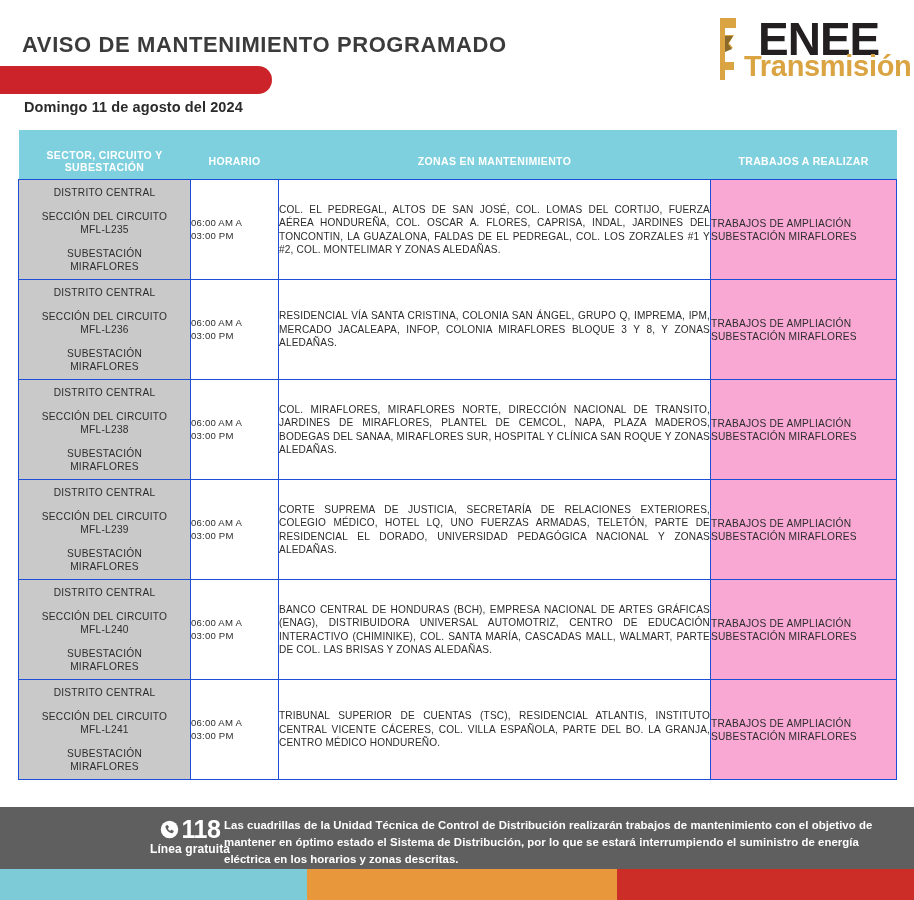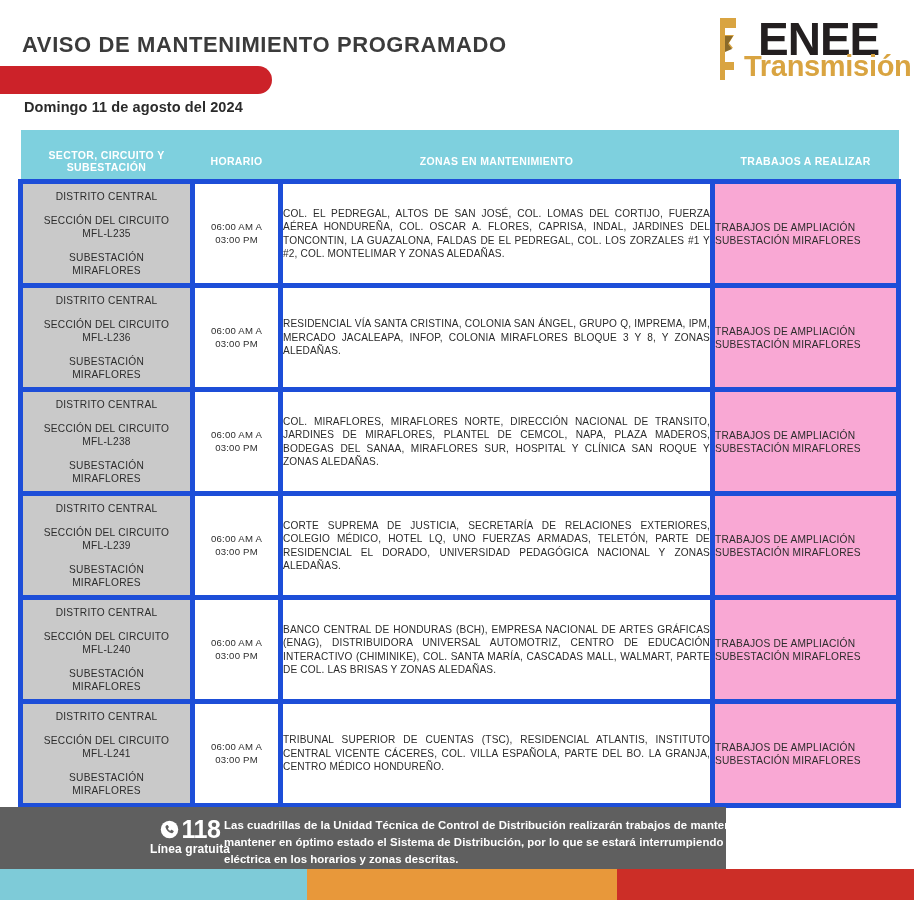--- a/index.html
+++ b/index.html
@@ -121,21 +121,21 @@
     font-weight: bold;
     letter-spacing: 0.35px;
     text-align: center;
     padding: 19px 4px 6px 4px;
     line-height: 12px;
     vertical-align: middle;
     border: none;
   }
 
   table.sched td {
-    border: 5px solid #1d4ed8;
+    border: 1px solid #1d4ed8;
     vertical-align: middle;
     padding: 6px 0;
   }
 
   .col-sector  { width: 172px; }
   .col-horario { width: 88px; }
   .col-zonas   { width: 432px; }
   .col-trabajo { width: 186px; }
 
   td.cell-sector {
@@ -146,21 +146,21 @@
     letter-spacing: 0.25px;
     line-height: 13px;
     padding: 10px 6px;
   }
 
   .sector-line { display: block; }
   .sector-gap  { display: block; height: 11px; }
 
   td.cell-horario {
     background: #ffffff;
-    text-align: center;
+    text-align: left;
     font-size: 9.6px;
     color: #2d2d2d;
     letter-spacing: 0.2px;
     line-height: 12.5px;
   }
 
   td.cell-zonas {
     background: #ffffff;
     text-align: justify;
     text-align-last: left;
@@ -179,21 +179,21 @@
     letter-spacing: 0.2px;
     line-height: 13px;
     padding: 8px 6px;
   }
 
   
   .footer {
     position: absolute;
     left: 0;
     bottom: 31px;
-    width: 726px;
+    width: 914px;
     height: 62px;
     background: #5f5f5f;
   }
 
   .hotline {
     position: absolute;
     left: 128px;
     top: 10px;
     width: 124px;
     text-align: center;

